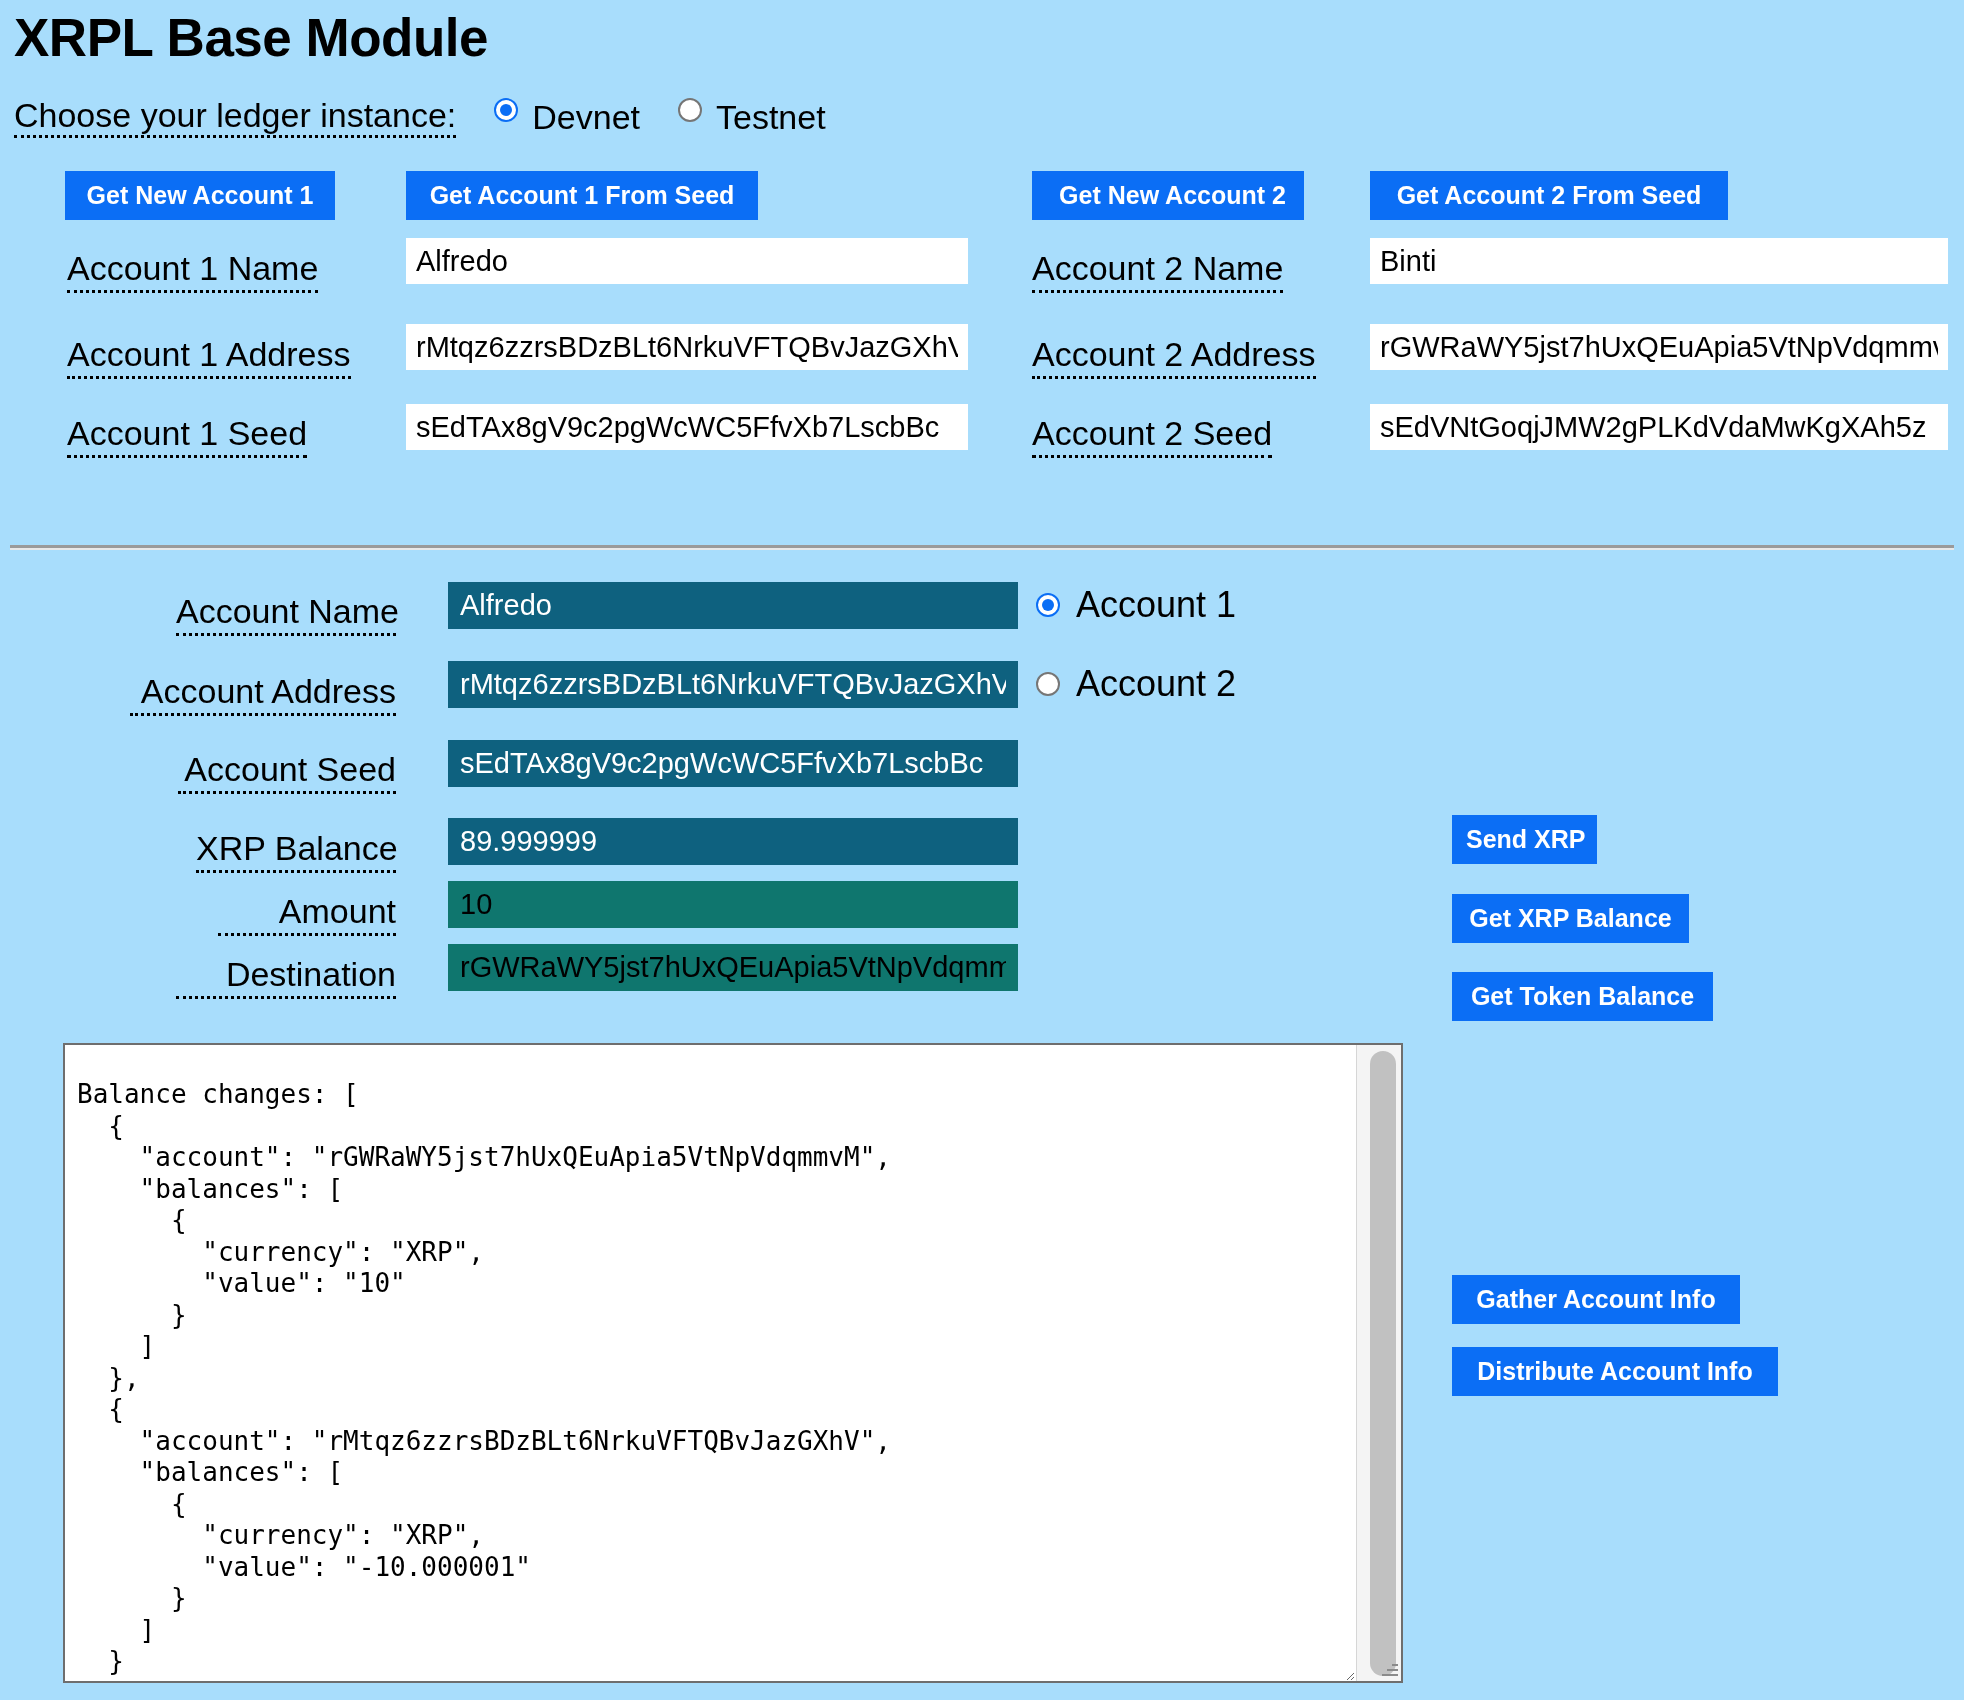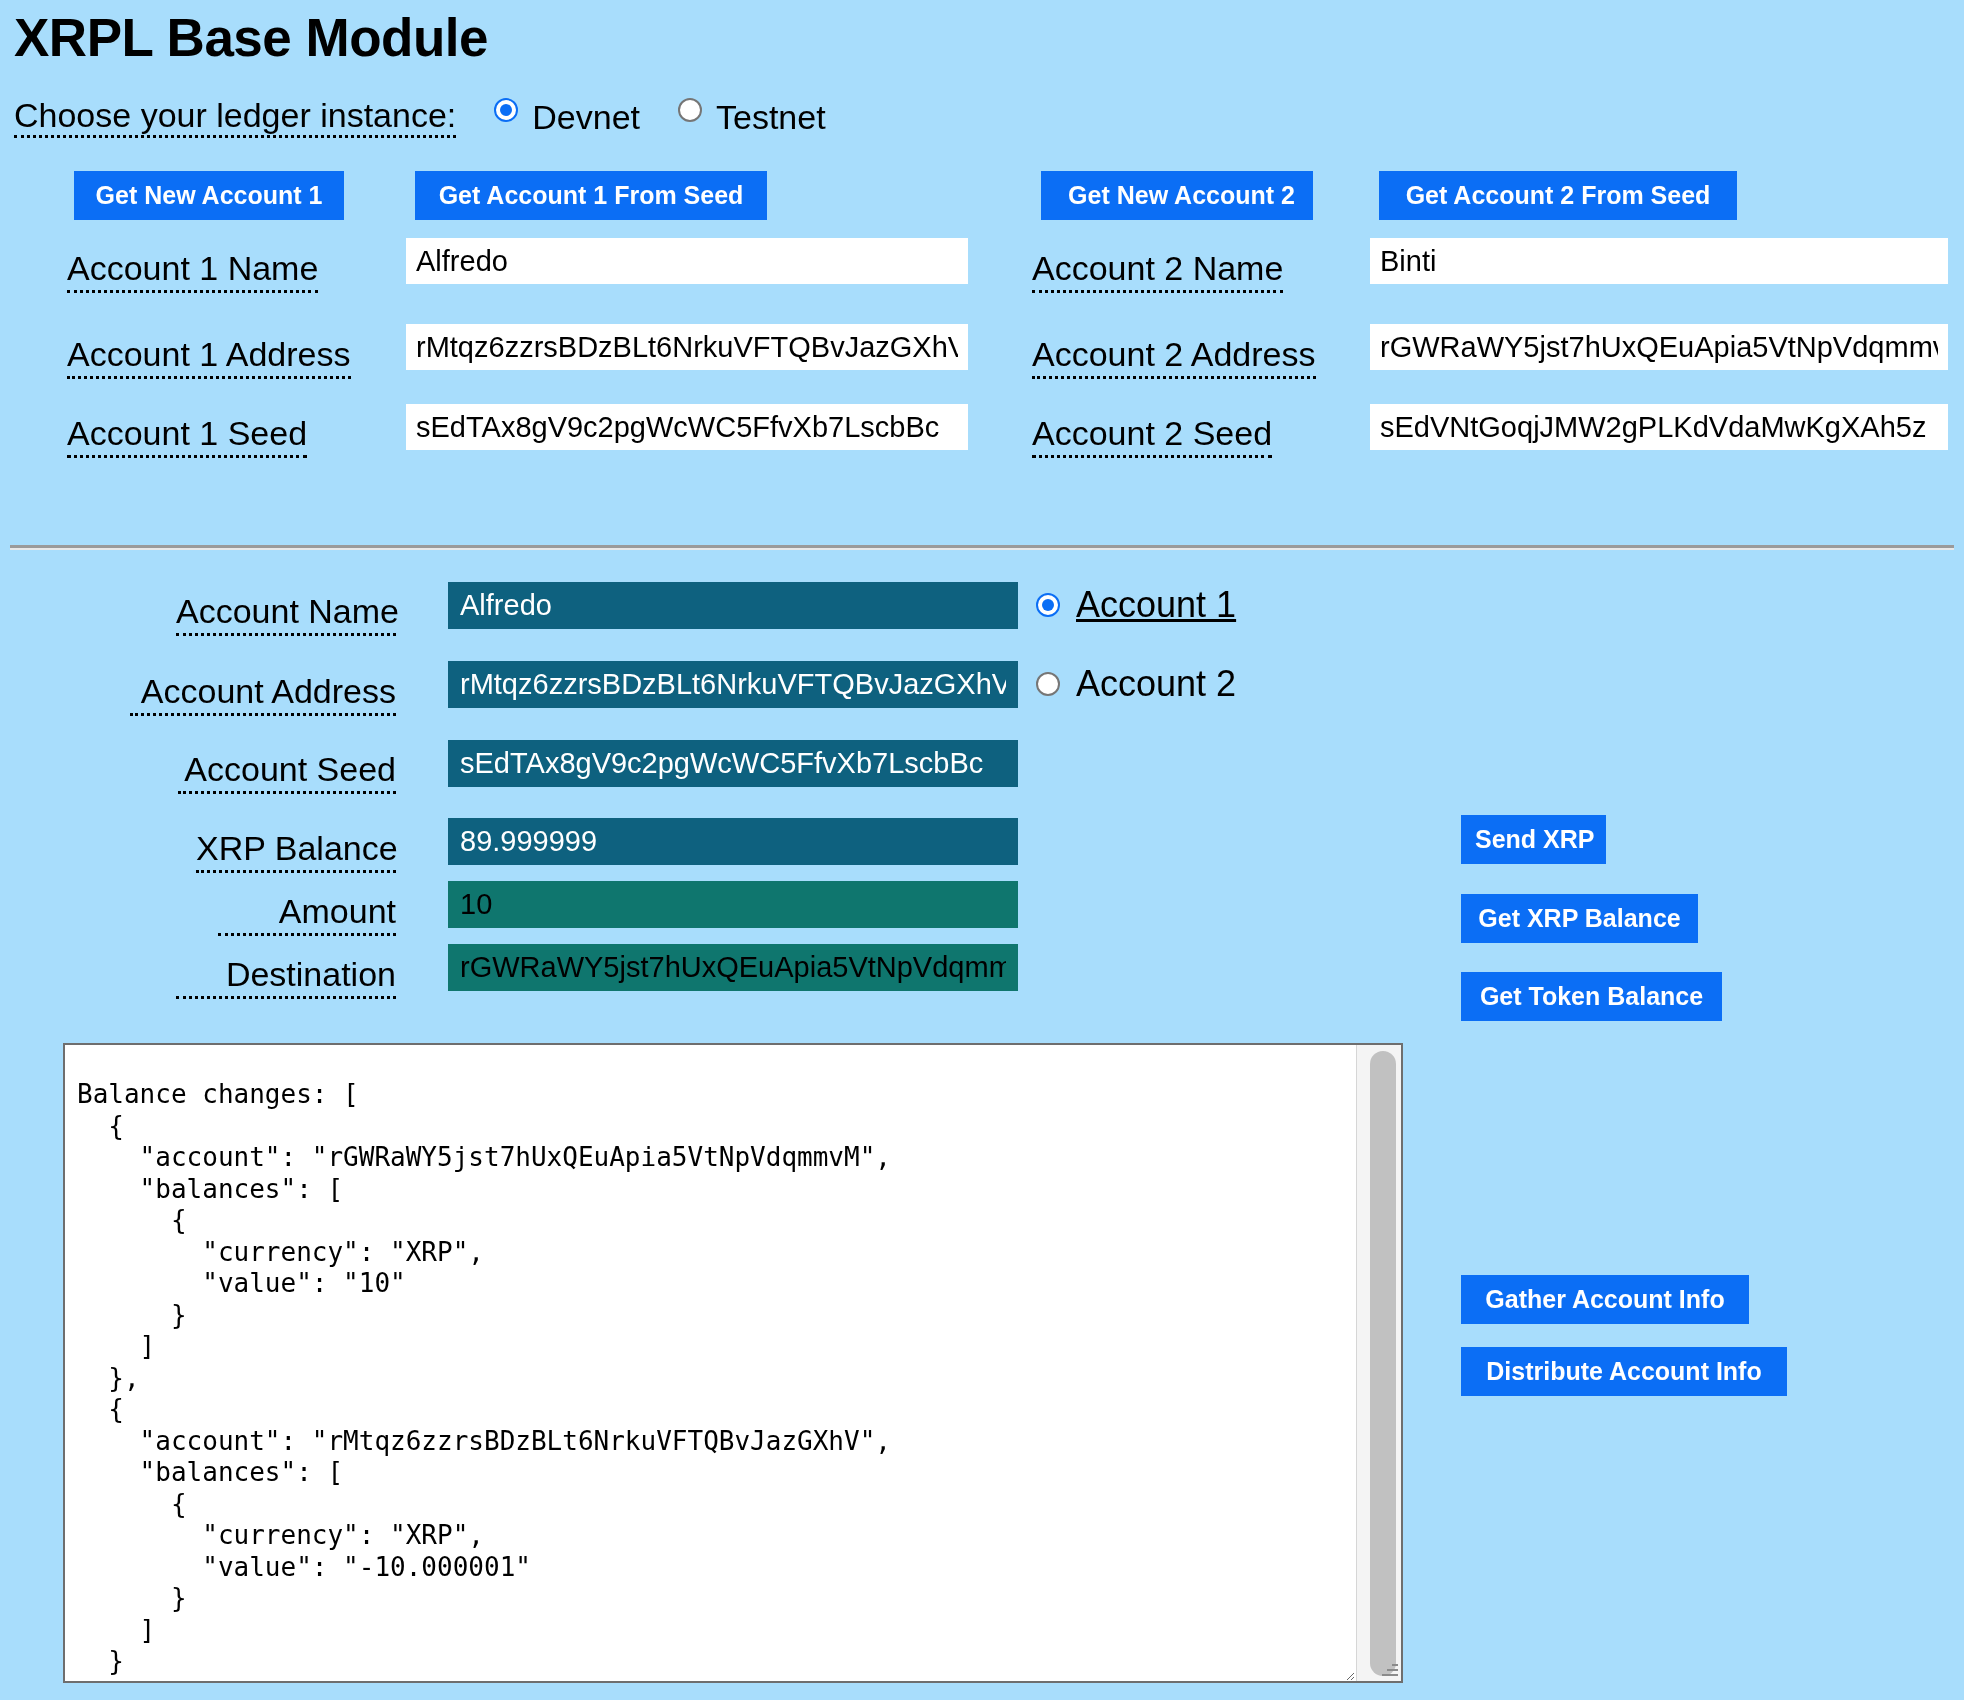--- a/index.html
+++ b/index.html
@@ -80,21 +80,20 @@
     font-size: 25px;
     font-weight: bold;
     border: none;
     padding: 12px 14px;
     line-height: 1;
     font-family: "Liberation Sans", sans-serif;
     white-space: nowrap;
     cursor: pointer;
     display: inline-block;
     text-align: center;
-    margin-left: 9px;
   }
 
   
   .accounts {
     position: relative;
     height: 315px;
   }
   .acct-btn { position: absolute; }
   .acct-lbl {
     position: absolute;
@@ -286,21 +285,21 @@
 
   <span class="mid-lbl" style="left:196px; top:269px; width:200px;">XRP Balance</span>
   <input class="mid-field" style="left: 448px; top: 258px;" value="89.999999">
 
   <span class="mid-lbl" style="left:218px; top:332px; width:178px;">Amount</span>
   <input class="mid-field white" style="left: 448px; top: 321px;" value="10">
 
   <span class="mid-lbl" style="left:176px; top:395px; width:220px;">Destination</span>
   <input class="mid-field white" style="left: 448px; top: 384px;" value="rGWRaWY5jst7hUxQEuApia5VtNpVdqmmvM">
 
-  <span class="mid-radio" style="left:1036px; top:24px;text-decoration:underline;">
+  <span class="mid-radio" style="left:1036px; top:24px;">
     <span class="radio checked"></span>
     <span class="rlabel">Account 1</span>
   </span>
   <span class="mid-radio" style="left:1036px; top:103px;">
     <span class="radio"></span>
     <span class="rlabel">Account 2</span>
   </span>
 
   <button class="btn side-btn" style="left:1452px; top:255px; width:145px;">Send XRP</button>
   <button class="btn side-btn" style="left:1452px; top:334px; width:237px;">Get XRP Balance</button>

